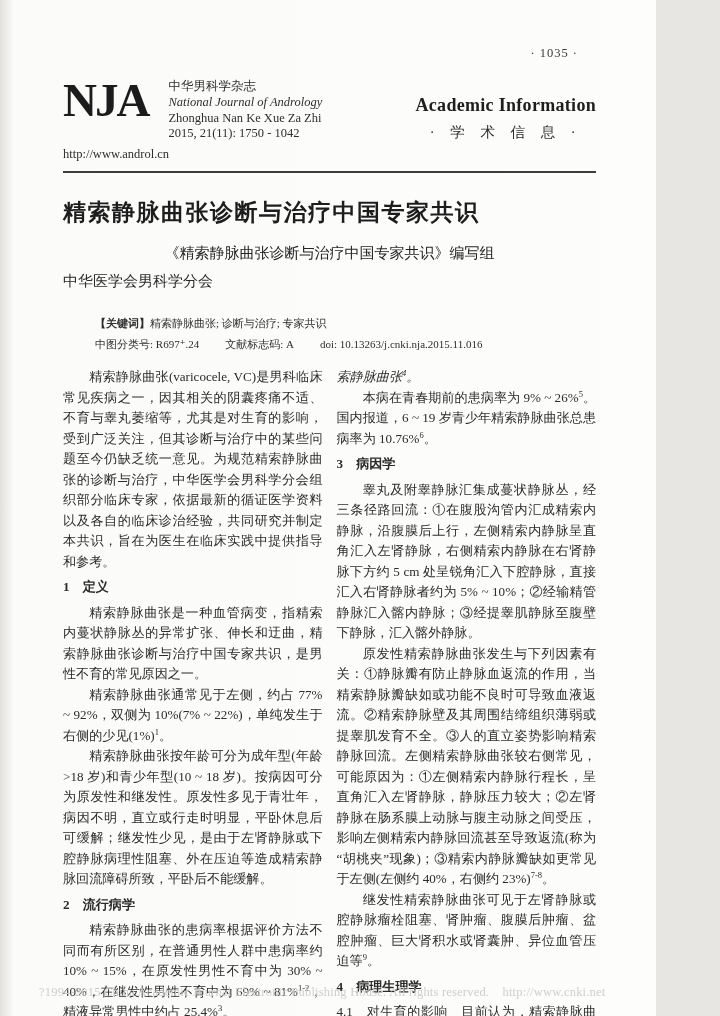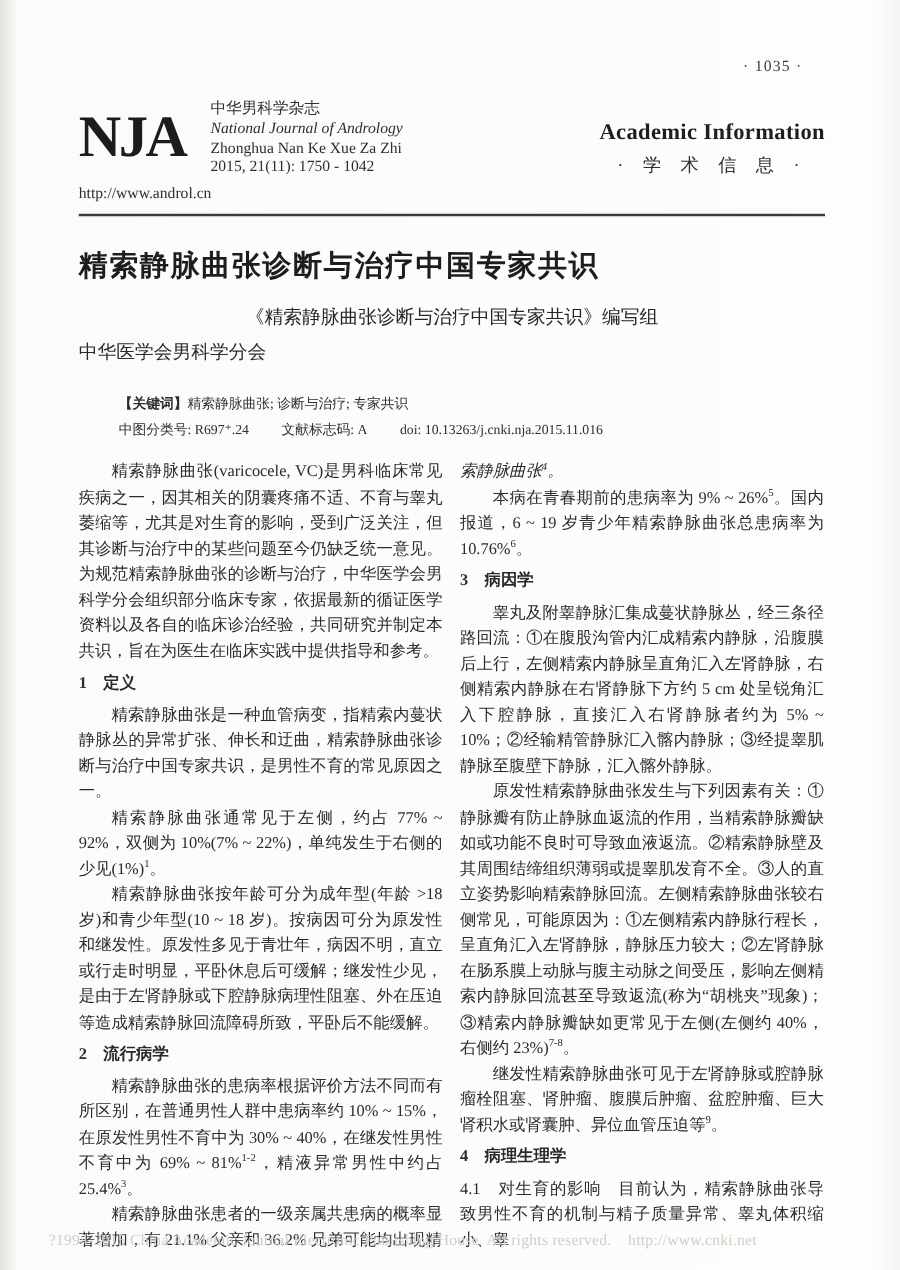--- a/index.html
+++ b/index.html
@@ -4,21 +4,21 @@
 <style>
   html,body{margin:0;padding:0;}
   body{
     width:720px;height:1016px;
     font-family:"Liberation Serif","DejaVu Serif",serif;
     color:#2b2b2b;
     background:#e8e6e2;
   }
   .page{
     position:relative;
-    width:720px;height:1016px;
+    width:656px;height:1016px;
     overflow:hidden;
     background:linear-gradient(90deg,#e3e1dd 0px,#fbfbfa 14px,#fdfdfc 700px,#f5f4f2 720px);
     box-sizing:border-box;
   }
   .page-no{
     margin:46px 78px 0 0;
     text-align:right;
     font-size:12.5px;color:#3a3a3a;letter-spacing:1px;
   }
   .header{
@@ -69,21 +69,21 @@
   }
 </style>
 </head>
 <body>
 
 <div class="page">
 
   <div class="page-no">· 1035 ·</div>
 
   <div class="header">
-    <div class="header-left" style="display:flex;align-items:center;">
+    <div class="header-left" style="display:flex;align-items:flex-start;">
       <span class="logo">NJA</span>
       <div class="jinfo">
         <div class="jcn">中华男科学杂志</div>
         <div class="jen">National Journal of Andrology</div>
         <div class="jpy">Zhonghua Nan Ke Xue Za Zhi</div>
         <div class="jissue">2015, 21(11): 1750 - 1042</div>
       </div>
     </div>
     <div class="header-right">
       <div class="sec-en">Academic Information</div>

